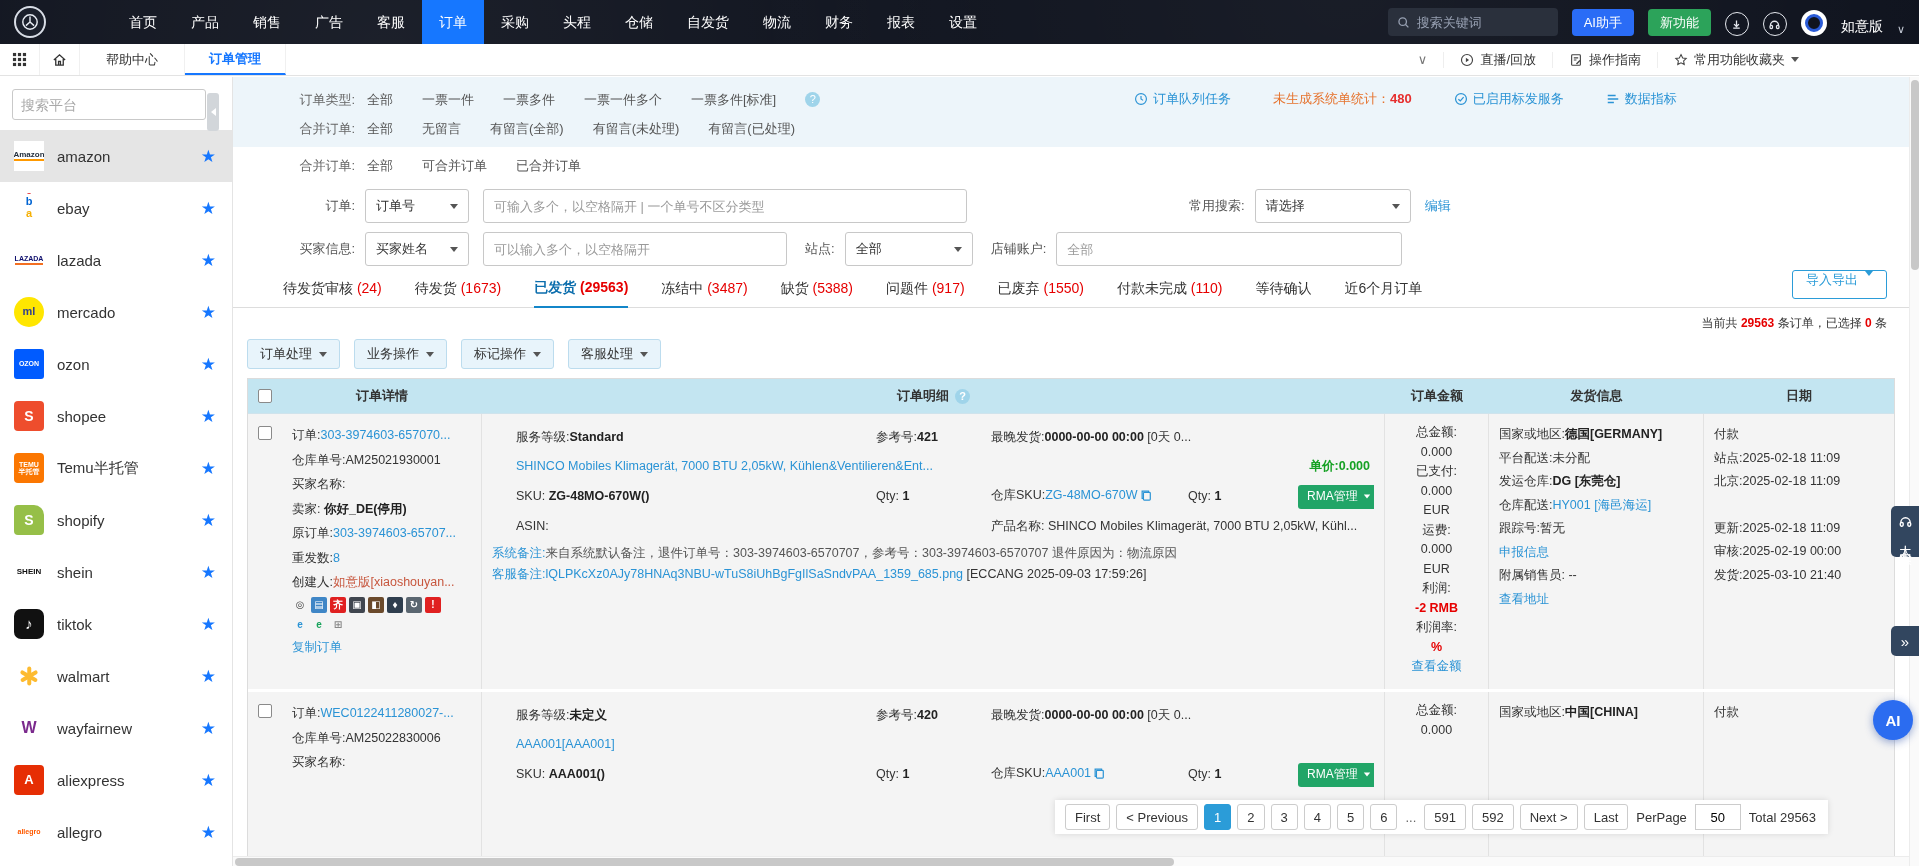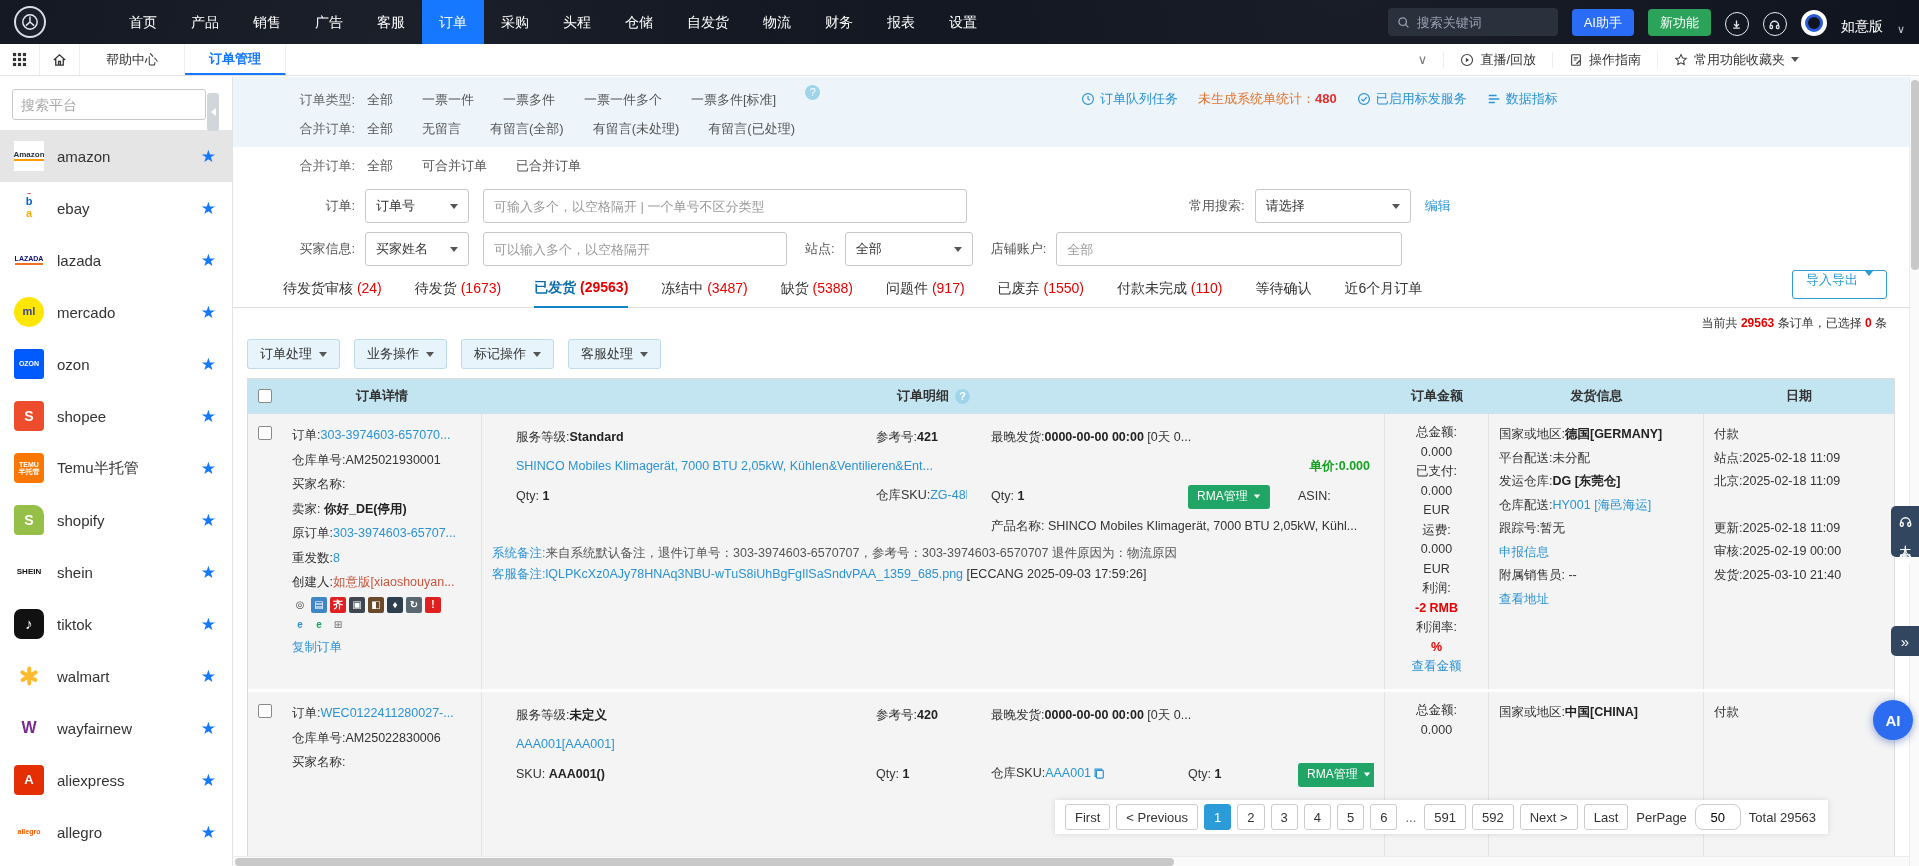--- a/index.html
+++ b/index.html
@@ -64,26 +64,26 @@
   .p-star { margin-left:auto; color:#1677ff; font-size:17px; cursor:pointer; }
   .walmart-spark { position:relative; }
   .spark-bar { position:absolute; left:50%; top:50%; width:3.5px; height:19px; background:#fdbb30; border-radius:2px; }
   .collapse-handle { position:absolute; left:207px; top:93px; width:12px; height:38px; background:#d2d6da;
     border-radius:3px; display:flex; align-items:center; justify-content:center; cursor:pointer; z-index:5; }
   .collapse-handle::before { content:""; border-top:4px solid transparent; border-bottom:4px solid transparent; border-right:5px solid #fff; }
 
   
   .main { position:absolute; left:233px; top:77px; right:10px; bottom:10px; background:#fff; overflow:hidden; }
   .filter-band { background:#edf5fa; padding:8px 0 4px 14px; position:relative; }
-  .radio-row { display:flex; align-items:flex-start; line-height:29px; font-size:13px; color:#555; }
+  .radio-row { display:flex; align-items:center; line-height:29px; font-size:13px; color:#555; }
   .radio-label { width:108px; text-align:right; margin-right:12px; color:#666; flex:none; }
   .radio-opt { margin-right:29px; cursor:pointer; color:#555; }
   .help-circle { width:15px; height:15px; border-radius:50%; background:#9fd4ea; color:#fff; font-size:11px;
     display:inline-flex; align-items:center; justify-content:center; cursor:pointer; }
-  .band-links { position:absolute; left:848px; top:13px; display:flex; align-items:center; gap:20px; font-size:13px; white-space:nowrap; }
+  .band-links { position:absolute; left:901px; top:13px; display:flex; align-items:center; gap:42px; font-size:13px; white-space:nowrap; }
   .blink { color:#2a93d5; display:flex; align-items:center; gap:5px; cursor:pointer; }
   .blink svg { width:14px; height:14px; stroke:#2a93d5; fill:none; }
   .stat-orange { color:#e6722c; }
   .stat-orange b { color:#e62e2e; font-weight:bold; }
   .merge-wrap { padding:4px 0 0 14px; }
   .form-row { display:flex; align-items:center; margin-top:9px; font-size:13px; padding-left:14px; }
   .form-label { width:108px; text-align:right; margin-right:10px; color:#555; flex:none; }
   .sel { height:34px; border:1px solid #c8c8c8; border-radius:3px; background:#fff; display:inline-flex;
     align-items:center; justify-content:space-between; padding:0 10px; color:#333; cursor:pointer; flex:none; }
   .inp { height:34px; border:1px solid #c8c8c8; border-radius:3px; padding:0 10px; font-size:13px; color:#333; outline:0; }
@@ -148,21 +148,21 @@
   .gap-after { margin-bottom:23px; }
 
   
   .pagination { position:absolute; left:822px; top:723px; height:34px; background:#fff; display:flex; align-items:center;
     gap:6px; padding:0 10px; z-index:40; font-size:13px; box-shadow:0 0 6px rgba(0,0,0,.12); white-space:nowrap; }
   .pg-btn { min-width:27px; height:26px; padding:0 9px; border:1px solid #ccc; border-radius:3px; background:#fff;
     display:inline-flex; align-items:center; justify-content:center; color:#333; cursor:pointer; font-size:13px; }
   .pg-btn.active { background:#2b9cd8; border-color:#2b9cd8; color:#fff; }
   .pg-ellipsis { color:#666; padding:0 2px; }
   .pg-label { color:#333; margin:0 2px; }
-  .pg-input { width:46px; height:26px; border:1px solid #ccc; border-radius:8px; text-align:center; font-size:13px; outline:0; }
+  .pg-input { width:46px; height:26px; border:1px solid #ccc; border-radius:0; text-align:center; font-size:13px; outline:0; }
 
   
   .cs-tab { position:absolute; right:0; top:506px; width:28px; background:#32465f; border-radius:5px 0 0 5px;
     color:#fff; display:flex; flex-direction:column; align-items:center; padding:8px 0 10px; gap:6px; cursor:pointer; z-index:60; }
   .cs-tab svg { width:15px; height:15px; stroke:#fff; fill:none; }
   .cs-vtext { writing-mode:vertical-rl; font-size:13px; letter-spacing:3px; }
   .more-tab { position:absolute; right:0; top:626px; width:28px; height:30px; background:#32465f; border-radius:5px 0 0 5px;
     color:#fff; display:flex; align-items:center; justify-content:center; font-size:15px; cursor:pointer; z-index:60; }
   .ai-fab { position:absolute; right:6px; top:700px; width:40px; height:40px; border-radius:50%; background:#2b6cf0;
     color:#fff; font-weight:bold; font-size:15px; display:flex; align-items:center; justify-content:center;
@@ -579,20 +579,21 @@
         <div><a class="lnk">复制订单</a></div>
       </div>
 
       <div class="cell">
         <div class="ig">
           <div><span>服务等级:</span><b class="dk">Standard</b></div>
           <div><span>参考号:</span><b class="dk">421</b></div>
           <div class="c3"><span>最晚发货:</span><b class="dk">0000-00-00 00:00</b><span> [0天 0...</span></div>
           <div class="tspan"><a class="lnk" actable="true">SHINCO Mobiles Klimagerät, 7000 BTU 2,05kW, Kühlen&amp;Ventilieren&amp;Ent...</a></div>
           <div class="pspan"><span class="green-b"><span>单价:</span><span>0.000</span></span></div>
+          <div><span>SKU: </span><b class="dk">ZG-48MO-670W()</b></div>
           <div><span>Qty: </span><b class="dk">1</b></div>
           <div><span>仓库SKU:</span><a class="lnk">ZG-48MO-670W</a><span class="copy-ic"><svg width="12" height="12" viewBox="0 0 14 14" fill="none" stroke="#2a93d5" stroke-width="1.4">
                   <rect x="4" y="4" width="8" height="9" rx="1"></rect>
                   <path d="M10 4V2.5H2.5V11H4"></path>
                 </svg></span></div>
           <div><span>Qty: </span><b class="dk">1</b></div>
           <div><button class="rma-btn">
                 <span>RMA管理</span>
                 <span class="caret-down"></span>
               </button></div>

